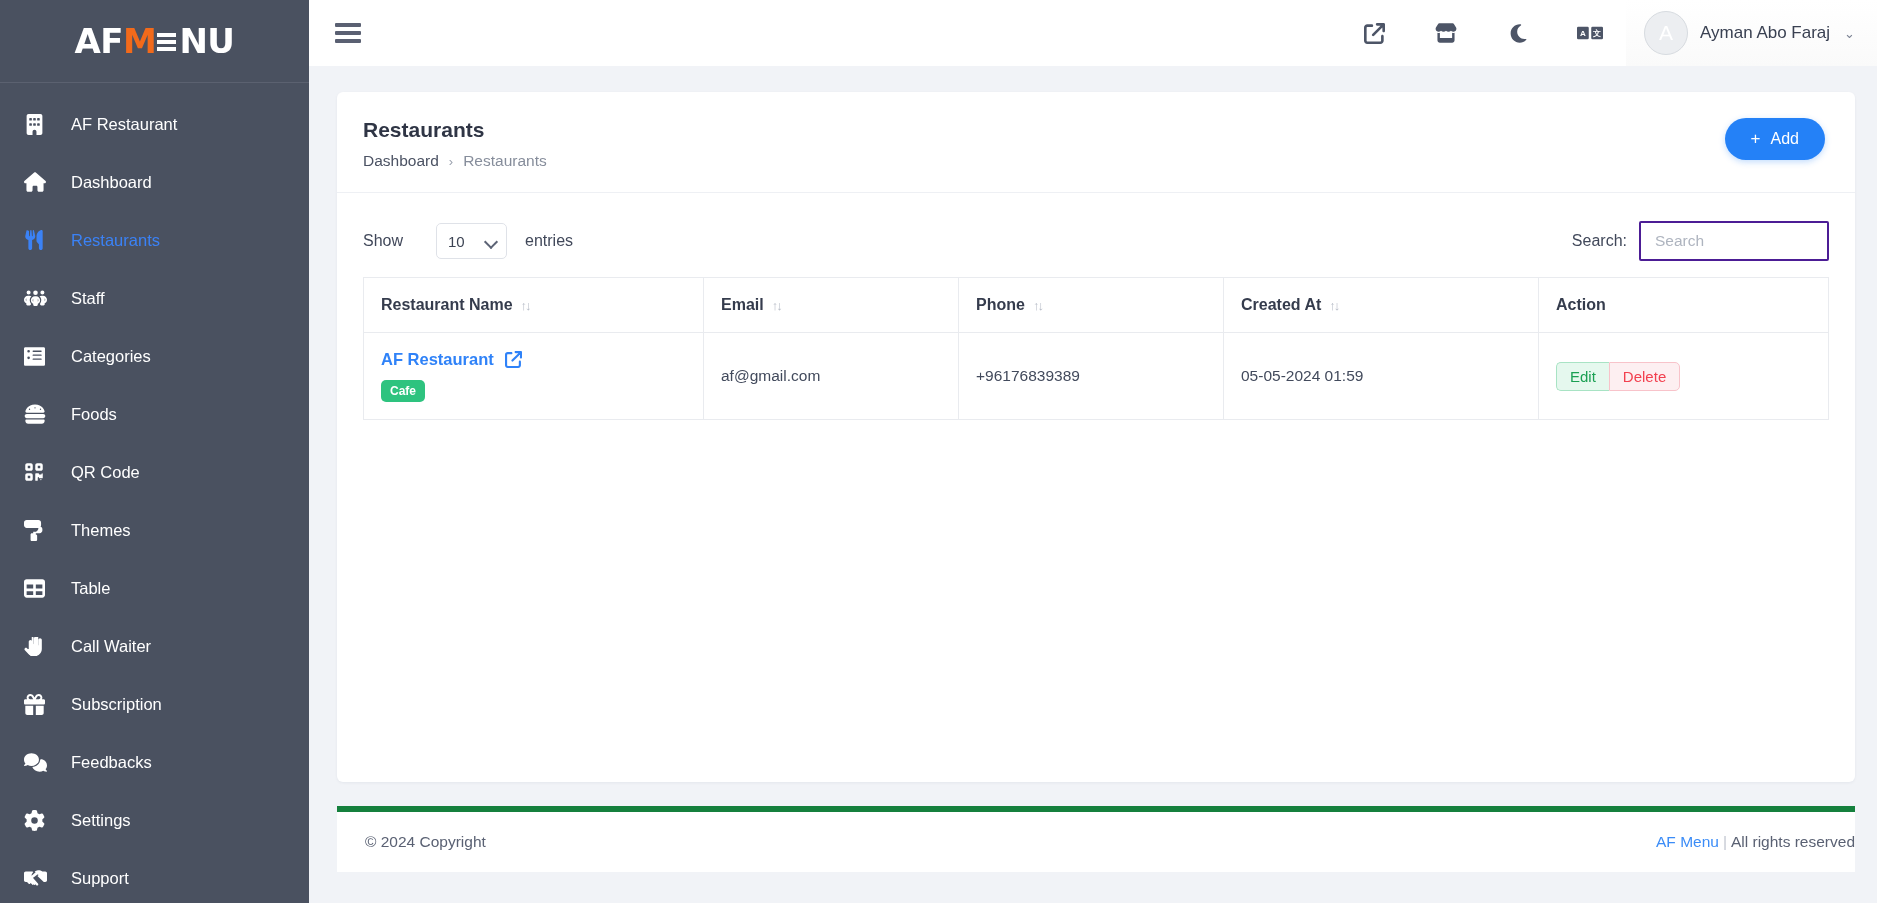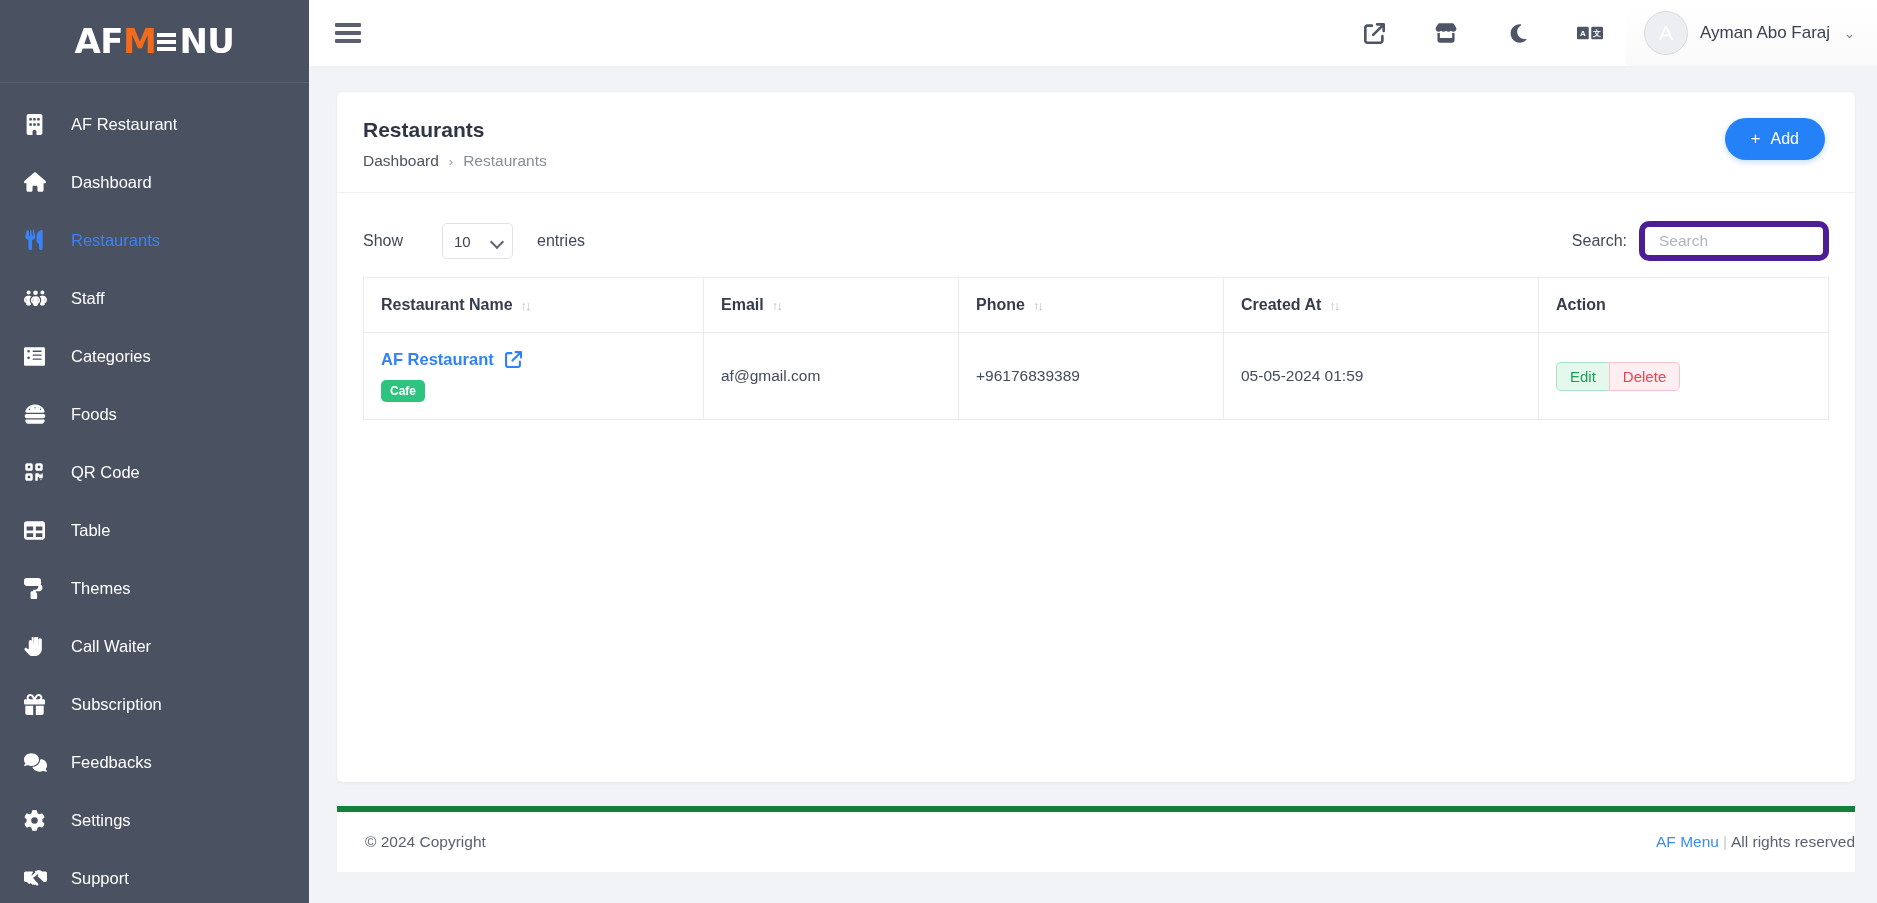--- a/index.html
+++ b/index.html
@@ -118,36 +118,36 @@
     height: 42px; padding: 0 26px; font-size: 16px; cursor: pointer;
     display: flex; align-items: center; gap: 10px; font-family: inherit;
     box-shadow: 0 2px 6px rgba(36,129,247,.28);
   }
   .btn-add .plus { font-size: 17px; font-weight: 400; }
 
   .table-tools {
     display: flex; align-items: center; justify-content: space-between;
     padding: 28px 26px 16px 26px;
   }
-  .show-entries { display: flex; align-items: center; gap: 24px; font-size: 16px; color: #41485a; }
+  .show-entries { display: flex; align-items: center; gap: 18px; font-size: 16px; color: #41485a; }
   .sel-wrap { position: relative; padding-left: 15px; }
   select.len-select {
     appearance: none; -webkit-appearance: none;
     border: 1px solid #dfe2e8; border-radius: 5px;
     height: 36px; padding: 0 32px 0 11px; font-size: 15px; color: #3c4353;
     background: #fff; font-family: inherit; cursor: pointer;
   }
   .sel-wrap::after {
     content: ""; position: absolute; right: 11px; top: 14px;
     width: 8px; height: 8px; border-right: 2px solid #5c6375; border-bottom: 2px solid #5c6375;
     transform: rotate(45deg); pointer-events: none;
   }
   .search-box { display: flex; align-items: center; gap: 12px; font-size: 16px; color: #41485a; }
   input.search-input {
-    width: 190px; height: 40px; border: 6px solid #4c1d95; border-radius: 10px;
+    width: 190px; height: 40px; border: 2px solid #4c1d95; border-radius: 2px;
     padding: 0 14px; font-size: 15.5px; color: #3c4353; font-family: inherit; outline: none;
     background: #fff;
   }
   input.search-input::placeholder { color: #aeb4bf; }
 
   .tbl-wrap { padding: 0 26px; }
   table.dtable { width: 100%; border-collapse: collapse; table-layout: fixed; }
   table.dtable th, table.dtable td {
     border: 1px solid #e9ebef;
     text-align: left;
@@ -272,33 +272,33 @@
           <svg width="20" height="20" viewBox="0 0 448 512">
               <path d="M0 80C0 53.5 21.5 32 48 32h96c26.5 0 48 21.5 48 48v96c0 26.5-21.5 48-48 48H48c-26.5 0-48-21.5-48-48V80zM64 96v64h64V96H64zM0 336c0-26.5 21.5-48 48-48h96c26.5 0 48 21.5 48 48v96c0 26.5-21.5 48-48 48H48c-26.5 0-48-21.5-48-48V336zm64 16v64h64V352H64zM304 32h96c26.5 0 48 21.5 48 48v96c0 26.5-21.5 48-48 48H304c-26.5 0-48-21.5-48-48V80c0-26.5 21.5-48 48-48zm80 64H320v64h64V96zM256 304c0-8.8 7.2-16 16-16h64c8.8 0 16 7.2 16 16s7.2 16 16 16h32c8.8 0 16-7.2 16-16s7.2-16 16-16s16 7.2 16 16v96c0 8.8-7.2 16-16 16H368c-8.8 0-16-7.2-16-16s-7.2-16-16-16s-16 7.2-16 16v64c0 8.8-7.2 16-16 16H272c-8.8 0-16-7.2-16-16V304zm144 128a16 16 0 1 0 0 32 16 16 0 1 0 0-32z"></path>
             </svg>
         </span>
         <span class="lbl">QR Code</span>
       </a>
 
       <a class="navitem">
         <span class="ic">
           <svg width="21" height="21" viewBox="0 0 512 512">
+              <path d="M0 64C0 28.7 28.7 0 64 0H352c35.3 0 64 28.7 64 64v64c0 35.3-28.7 64-64 64H64c-35.3 0-64-28.7-64-64V64zM160 352c0-17.7 14.3-32 32-32h32V288h32c53 0 96-43 96-96V160h32c35.3 0 64 28.7 64 64v32c0 35.3-28.7 64-64 64H288v32c17.7 0 32 14.3 32 32v96c0 17.7-14.3 32-32 32H192c-17.7 0-32-14.3-32-32V352z"></path>
+            </svg>
+        </span>
+        <span class="lbl">Themes</span>
+      </a>
+
+      <a class="navitem">
+        <span class="ic">
+          <svg width="21" height="21" viewBox="0 0 512 512">
               <path d="M64 256V160H224v96H64zm0 64H224v96H64V320zm224 96V320H448v96H288zM448 256H288V160H448v96zM64 32C28.7 32 0 60.7 0 96V416c0 35.3 28.7 64 64 64H448c35.3 0 64-28.7 64-64V96c0-35.3-28.7-64-64-64H64z"></path>
             </svg>
         </span>
         <span class="lbl">Table</span>
-      </a>
-
-      <a class="navitem">
-        <span class="ic">
-          <svg width="21" height="21" viewBox="0 0 512 512">
-              <path d="M0 64C0 28.7 28.7 0 64 0H352c35.3 0 64 28.7 64 64v64c0 35.3-28.7 64-64 64H64c-35.3 0-64-28.7-64-64V64zM160 352c0-17.7 14.3-32 32-32h32V288h32c53 0 96-43 96-96V160h32c35.3 0 64 28.7 64 64v32c0 35.3-28.7 64-64 64H288v32c17.7 0 32 14.3 32 32v96c0 17.7-14.3 32-32 32H192c-17.7 0-32-14.3-32-32V352z"></path>
-            </svg>
-        </span>
-        <span class="lbl">Themes</span>
       </a>
 
       <a class="navitem">
         <span class="ic">
           <svg width="19" height="19" viewBox="0 0 512 512">
               <path d="M256 0c-25.3 0-46 19.6-47.9 44.4c-.1 1.2-.1 2.4-.1 3.6V288 432l-50.9-63.6c-14.2-17.7-39.6-21.4-58.2-8.5c-20.5 14.2-25.2 42.6-10.3 62.7l82.3 111.1C189.1 553.2 221.3 576 256 576c70.7 0 128-57.3 128-128V288 48c0-1.2 0-2.4-.1-3.6C382 19.6 361.3 0 336 0s-46 19.6-47.9 44.4c-.1 1.2-.1 2.4-.1 3.6V208c0 8.8-7.2 16-16 16s-16-7.2-16-16V48c0-1.2 0-2.4-.1-3.6C254 19.6 233.3 0 208 0z" transform="translate(0,-32)"></path>
               <path d="M128 128c0-26.5 21.5-48 48-48s48 21.5 48 48V224h32V48c0-26.5 21.5-48 48-48s48 21.5 48 48V224h32V80c0-26.5 21.5-48 48-48s48 21.5 48 48V320c0 106-86 192-192 192H255.1c-50.9 0-99.7-20.2-135.7-56.2L24.3 360.4C8.7 344.8 8.7 319.5 24.3 303.9s40.9-15.6 56.6 0L128 350.7V128z"></path>
             </svg>
         </span>
         <span class="lbl">Call Waiter</span>

